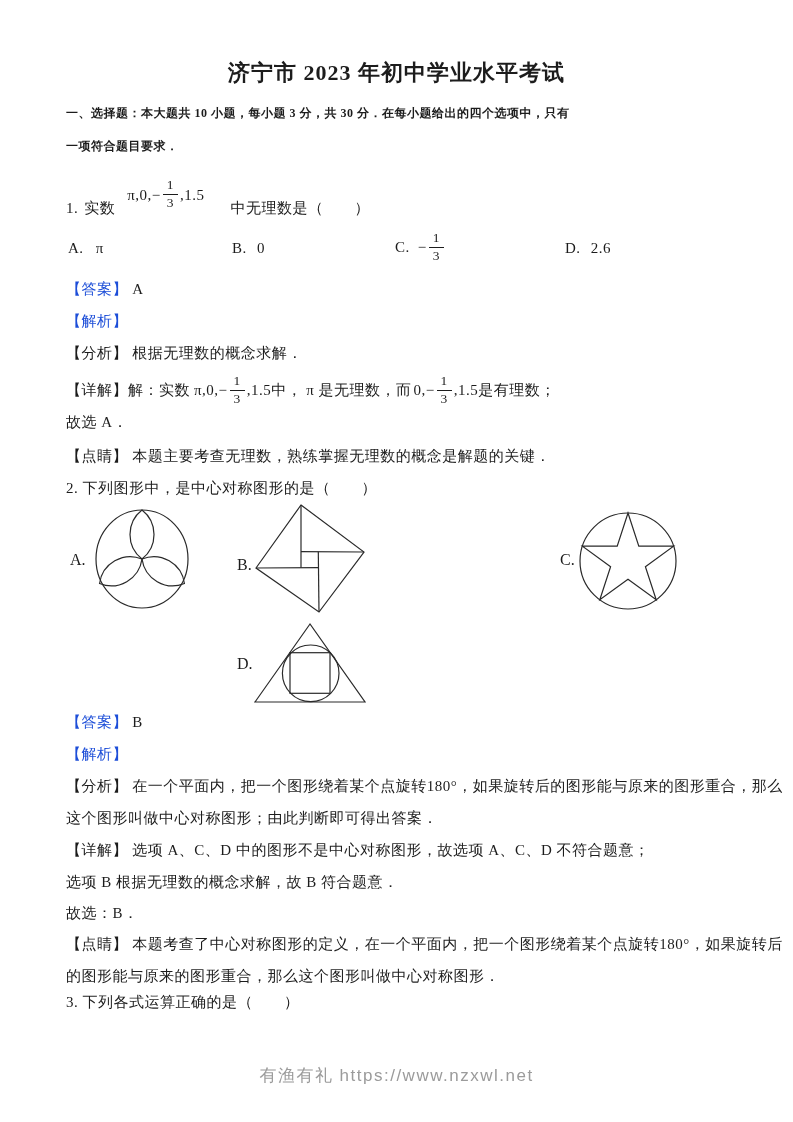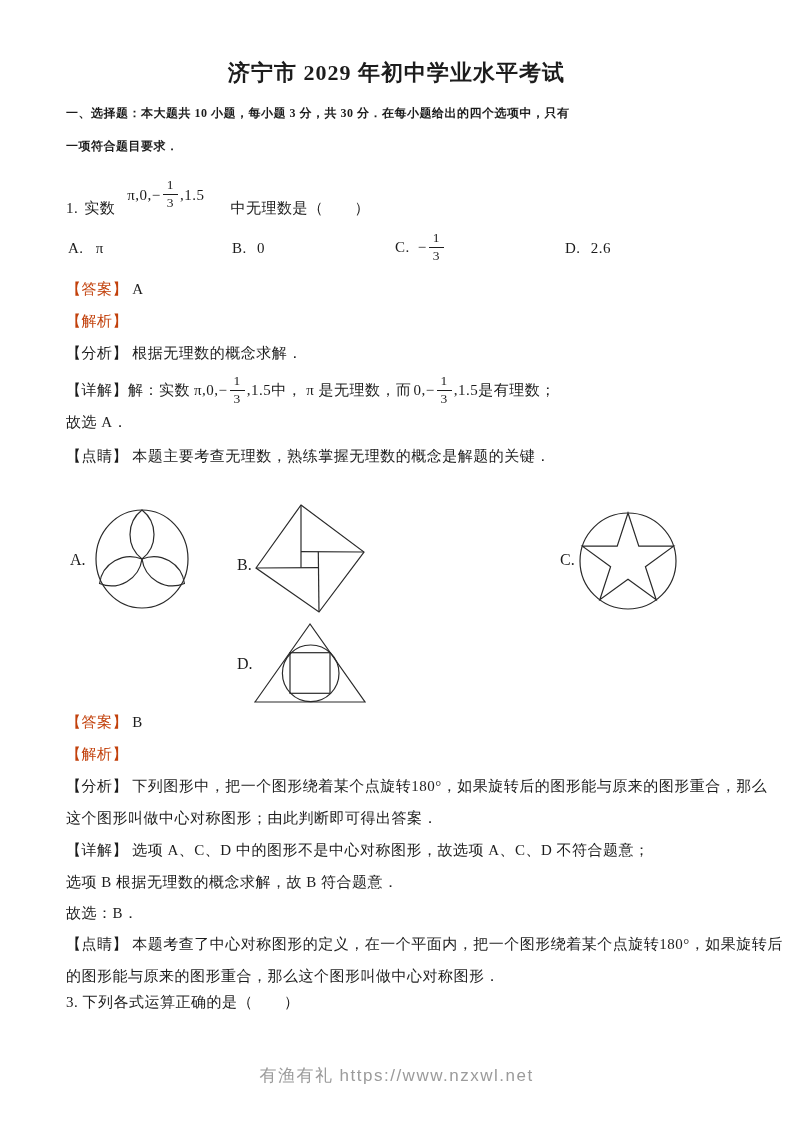--- a/index.html
+++ b/index.html
@@ -13,21 +13,21 @@
     overflow:hidden;
   }
   .abs{position:absolute;white-space:nowrap;}
   .body-line{font-size:15px;letter-spacing:0.5px;line-height:20px;}
   .doc-title{
     left:0;top:58px;width:100%;
     text-align:center;font-weight:bold;
     font-size:22px;letter-spacing:1px;
   }
   .sec-head{font-weight:bold;font-size:12px;letter-spacing:0.5px;}
-  .blue{color:#c2410c;}
+  .blue{color:#1d4ed8;}
   .frac{
     display:inline-block;vertical-align:middle;
     text-align:center;font-size:13.5px;line-height:1.25;
     margin:0 2px;
   }
   .frac .n{display:block;padding:0 4px;border-bottom:1px solid #1c1c1c;}
   .frac .d{display:block;padding:0 4px;}
   .flex-end{display:flex;align-items:flex-end;}
   .flex-mid{display:flex;align-items:center;}
   .formula-raised{display:inline-flex;align-items:center;margin:0 26px 6px 12px;}
@@ -39,21 +39,21 @@
     font-family:"Liberation Sans","DejaVu Sans",sans-serif;
     font-size:17px;color:#9b9b9b;letter-spacing:1.5px;
   }
   .pi{}
 </style>
 </head>
 <body>
 
 <div class="page">
 
-  <div class="abs doc-title">济宁市 2029 年初中学业水平考试</div>
+  <div class="abs doc-title">济宁市 2023 年初中学业水平考试</div>
 
   <div class="abs sec-head" style="left:66px;top:105px;">一、选择题：本大题共 10 小题，每小题 3 分，共 30 分．在每小题给出的四个选项中，只有</div>
   <div class="abs sec-head" style="left:66px;top:138px;">一项符合题目要求．</div>
 
   <div class="abs body-line flex-end" style="left:66px;top:170px;height:48px;">
     <span>1.</span>
     <span style="margin-left:6px;">实数</span>
     <span class="formula-raised">
       <span class="pi">π,0,−</span>
       <span class="frac">
@@ -116,20 +116,21 @@
     </span>
     <span>,1.5</span>
     <span>是有理数；</span>
   </div>
   <div class="abs body-line" style="left:66px;top:412px;">故选 A．</div>
   <div class="abs body-line" style="left:66px;top:446px;">
     <span>【点睛】</span>
     <span>本题主要考查无理数，熟练掌握无理数的概念是解题的关键．</span>
   </div>
 
+  <div class="abs body-line" style="left:66px;top:478px;">2. 下列图形中，是中心对称图形的是（　　）</div>
 
   <span class="abs fig-label" style="left:70px;top:551px;">A.</span>
   <svg class="figure" style="left:94px;top:508px;" width="96" height="102" viewBox="0 0 96 102">
     <ellipse cx="48" cy="51" rx="46" ry="49"></ellipse>
     <path d="M48 51 A31 31 0 0 1 48 2 A31 31 0 0 1 48 51 Z"></path>
     <path d="M48 51 A31 31 0 0 1 48 2 A31 31 0 0 1 48 51 Z" transform="rotate(120 48 51)"></path>
     <path d="M48 51 A31 31 0 0 1 48 2 A31 31 0 0 1 48 51 Z" transform="rotate(240 48 51)"></path>
   </svg>
 
   <span class="abs fig-label" style="left:237px;top:556px;">B.</span>
@@ -156,21 +157,21 @@
 
   <div class="abs body-line" style="left:66px;top:712px;">
     <span class="blue">【答案】</span>
     <span>B</span>
   </div>
   <div class="abs body-line" style="left:66px;top:744px;">
     <span class="blue">【解析】</span>
   </div>
   <div class="abs body-line" style="left:66px;top:776px;">
     <span>【分析】</span>
-    <span>下列图形中，把一个图形绕着某个点旋转180°，如果旋转后的图形能与原来的图形重合，那么</span>
+    <span>在一个平面内，把一个图形绕着某个点旋转180°，如果旋转后的图形能与原来的图形重合，那么</span>
   </div>
   <div class="abs body-line" style="left:66px;top:808px;">这个图形叫做中心对称图形；由此判断即可得出答案．</div>
   <div class="abs body-line" style="left:66px;top:840px;">
     <span>【详解】</span>
     <span>选项 A、C、D 中的图形不是中心对称图形，故选项 A、C、D 不符合题意；</span>
   </div>
   <div class="abs body-line" style="left:66px;top:872px;">选项 B 根据无理数的概念求解，故 B 符合题意．</div>
   <div class="abs body-line" style="left:66px;top:903px;">故选：B．</div>
   <div class="abs body-line" style="left:66px;top:934px;">
     <span>【点睛】</span>

